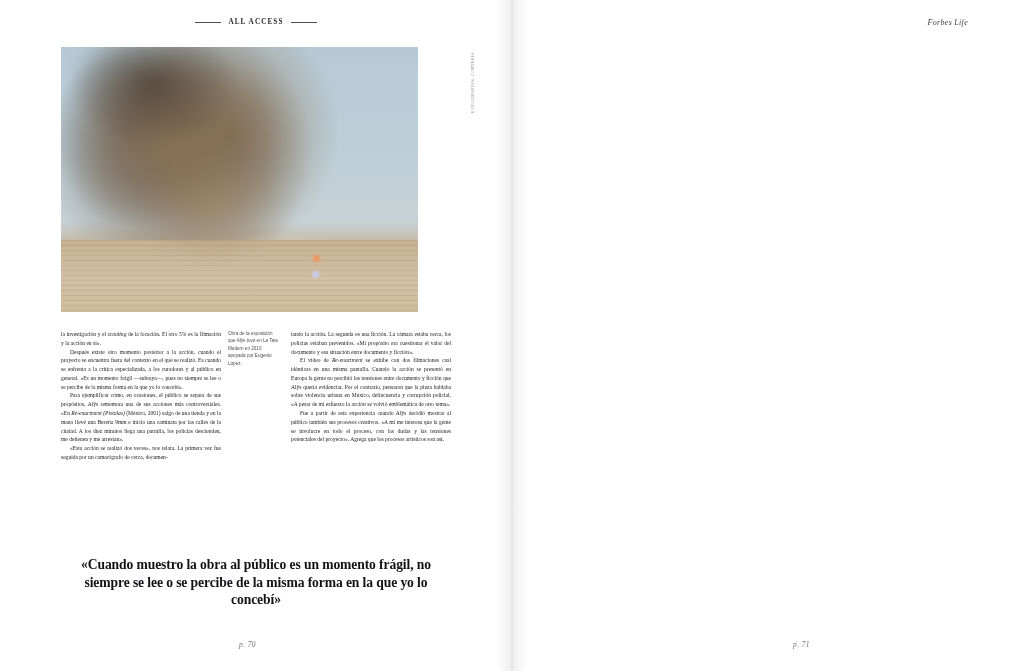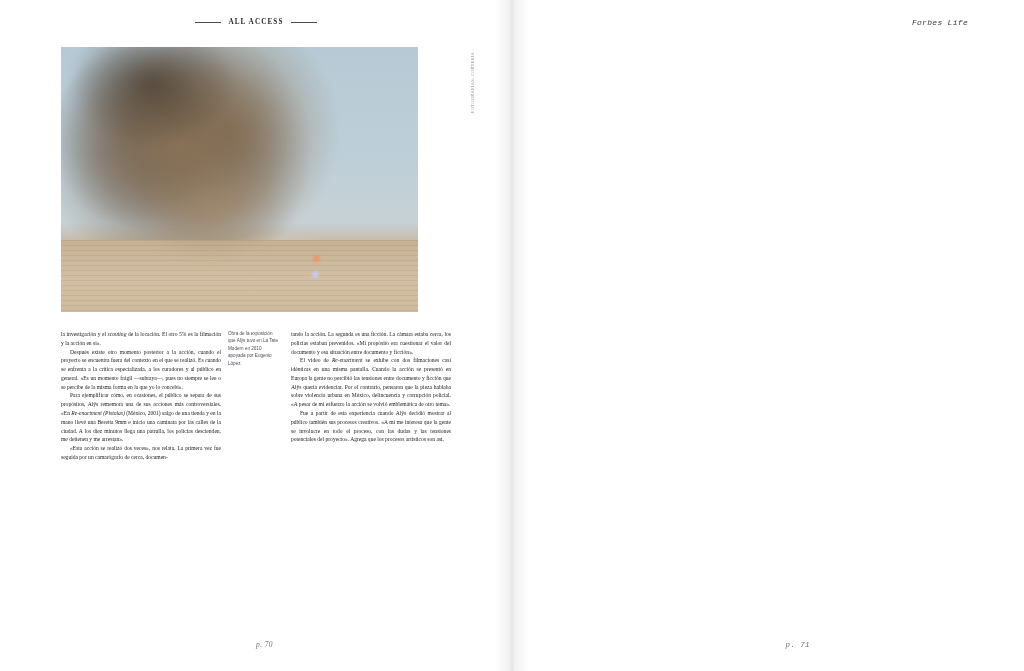--- a/index.html
+++ b/index.html
@@ -16,21 +16,21 @@
     font-family: "Liberation Serif", serif;
   }
   
   .page {
     position: absolute;
     top: 0;
     height: 671px;
     background: #ffffff;
   }
   .page-left  { left: 0;   width: 512px; }
-  .page-right { left: 512px; width: 512px; font-family: Liberation Mono, monospace; }
+  .page-right { left: 512px; width: 512px; }
   .gutter-shadow {
     position: absolute;
     left: 496px; top: 0;
     width: 32px; height: 671px;
     background: linear-gradient(to right,
       rgba(0,0,0,0) 0%,
       rgba(0,0,0,0.055) 42%,
       rgba(0,0,0,0.10) 50%,
       rgba(0,0,0,0.055) 58%,
       rgba(0,0,0,0) 100%);
@@ -72,21 +72,20 @@
   }
 
   
   .folio {
     position: absolute;
     bottom: 22px;
     font-size: 7.5px;
     font-style: italic;
     color: #6f6f76;
     letter-spacing: .4px;
-    margin-left: 17px;
   }
   .folio-left  { left: 239px; }
   .folio-right { right: 214px; }
 
   
   .photo {
     position: absolute;
     overflow: hidden;
   }
   .photo-tornado {
@@ -212,20 +211,21 @@
       <p>Para ejemplificar cómo, en ocasiones, el público se separa de sus propósitos, Alÿs rememora una de sus acciones más controversiales. «En <em>Re-enactment (Pistolas)</em> (México, 2001) salgo de una tienda y en la mano llevé una Beretta 9mm e inicio una caminata por las calles de la ciudad. A los diez minutos llega una patrulla, los policías descienden, me detienen y me arrestan».</p>
       <p>«Esta acción se realizó dos veces», nos relata. La primera vez fue seguida por un camarógrafo de cerca, documen-</p>
     </div>
 
     <div class="col col-l2">
       <p class="noindent">tando la acción. La segunda es una ficción. La cámara estaba cerca, los policías estaban prevenidos. «Mi propósito era cuestionar el valor del documento y esa situación entre documento y ficción».</p>
       <p>El video de <em>Re-enactment</em> se exhibe con dos filmaciones casi idénticas en una misma pantalla. Cuando la acción se presentó en Europa la gente no percibió las tensiones entre documento y ficción que Alÿs quería evidenciar. Por el contrario, pensaron que la pieza hablaba sobre violencia urbana en México, delincuencia y corrupción policial. «A pesar de mi esfuerzo la acción se volvió emblemática de otro tema».</p>
       <p>Fue a partir de esta experiencia cuando Alÿs decidió mostrar al público también sus procesos creativos. «A mí me interesa que la gente se involucre en todo el proceso, con las dudas y las tensiones potenciales del proyecto». Agrega que los procesos artísticos son así,</p>
     </div>
 
+    <div class="pullquote">«Cuando muestro la obra al público es un momento frágil, no siempre se lee o se percibe de la misma forma en la que yo lo concebí»</div>
 
     <div class="folio folio-left">p. 70</div>
   </div>
 
   <div class="page page-right">
 
     <div class="runhead runhead-right">Forbes Life</div>
 
     <div class="folio folio-right">p. 71</div>
   </div>

